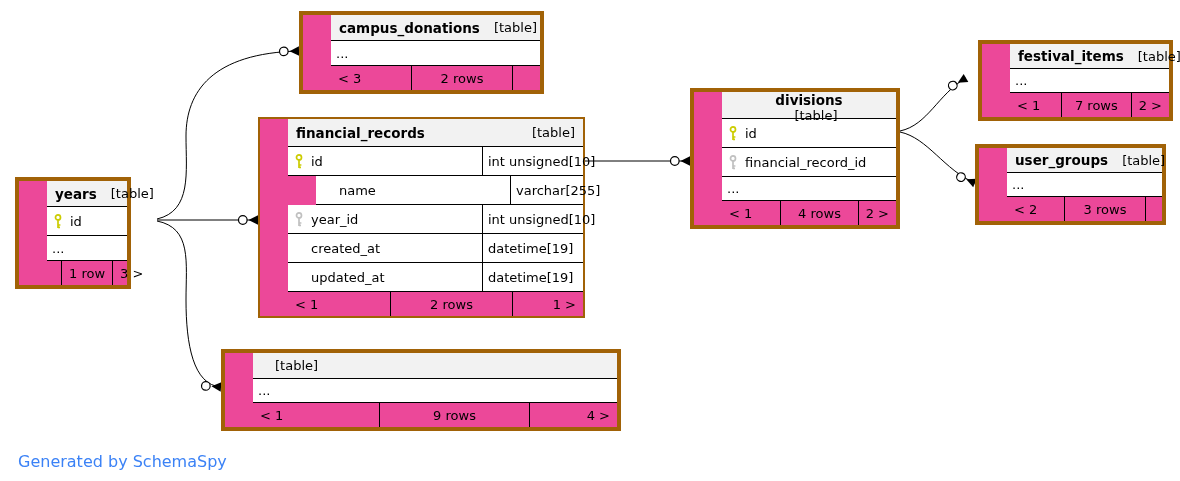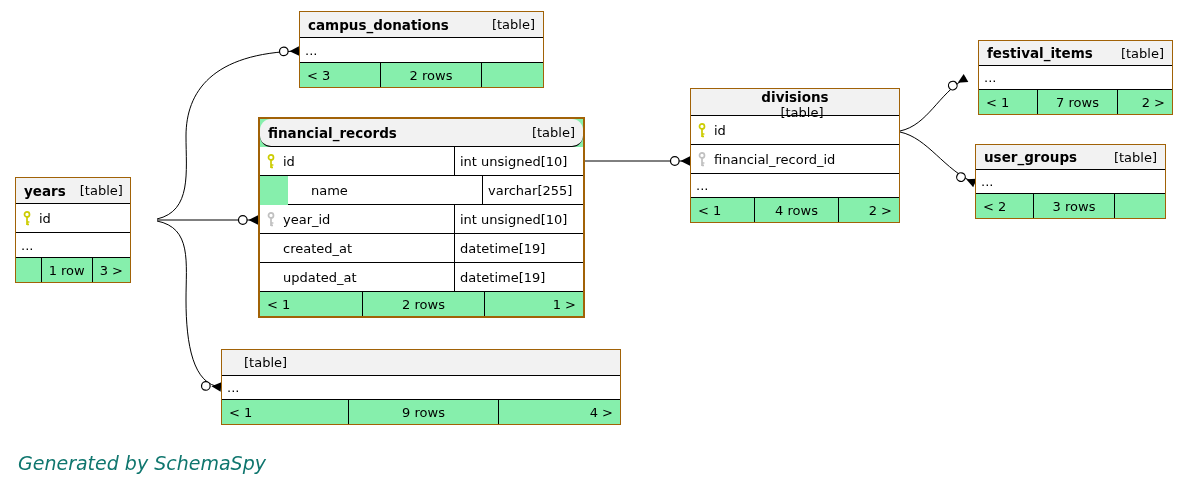--- a/index.html
+++ b/index.html
@@ -4,21 +4,21 @@
 <style>
   * { margin:0; padding:0; box-sizing:border-box; }
   body { background:#fff; }
   .canvas {
     position:relative; width:1180px; height:481px; background:#ffffff;
     font-family:"DejaVu Sans","Liberation Sans",sans-serif; color:#000;
     overflow:hidden;
   }
   svg.connectors { position:absolute; left:0; top:0; width:1180px; height:481px; }
   .tbl {
-    position:absolute; background:#86efac; border:1px solid #a16207;
+    position:absolute; background:#ec4899; border:4px solid #a16207;padding-left:28px;
   }
   .tbl.focal { border-width:2px; }
   .tbl-header {
     display:flex; justify-content:space-between; align-items:center;
     background:#f2f2f2; border-bottom:1px solid #000; padding:0 8px;
   }
   .tbl-name { font-weight:bold; font-size:13.5px; white-space:nowrap; }
   .tbl-type { font-size:13px; white-space:nowrap; padding-left:14px; }
   .trow {
     display:flex; align-items:stretch; border-bottom:1px solid #000;
@@ -28,21 +28,21 @@
   .keyslot { width:10px; height:15px; display:inline-flex; align-items:center; flex:0 0 10px; }
   .ctype {
     border-left:1px solid #000; padding-left:5px; flex:1;
     display:flex; align-items:center; white-space:nowrap;
   }
   .ellipsis-row { padding:0 5px; display:flex; align-items:center; }
   .tbl-footer { display:flex; font-size:13px; align-items:stretch; }
   .fcell { display:flex; align-items:center; padding:0 7px; border-right:1px solid #000; white-space:nowrap; }
   .fcell.center { justify-content:center; }
   .fcell.right { justify-content:flex-end; border-right:none; flex:1; }
-  .note { position:absolute; font-size:19px; color:#0f766e;font-style:italic; }
+  .note { position:absolute; font-size:16px; color:#3b82f6; }
 </style>
 </head>
 <body>
 
 <div class="canvas">
 
   <svg class="connectors" viewBox="0 0 1180 481">
     <defs>
       <marker id="fkend" markerUnits="userSpaceOnUse" markerWidth="26" markerHeight="14" refX="22" refY="6" orient="auto">
         <path d="M22 1.3 L12.5 6 L22 10.7 Z" fill="#000"></path>
@@ -66,21 +66,21 @@
     </div>
     <div class="trow ellipsis-row" style="height:25px;">...</div>
     <div class="tbl-footer" style="height:24px;">
       <div class="fcell" style="width:81px;">&lt; 3</div>
       <div class="fcell center" style="width:101px;">2 rows</div>
       <div class="fcell right"></div>
     </div>
   </div>
 
   <div class="tbl focal" style="left:258px; top:117px; width:327px;">
-    <div class="tbl-header" style="height:28px;border-radius:11px;">
+    <div class="tbl-header" style="height:28px;">
       <span class="tbl-name">financial_records</span>
       <span class="tbl-type">[table]</span>
     </div>
     <div class="trow" style="height:29px;">
       <div class="cname" style="flex:0 0 194px;">
         <span class="keyslot">
             <svg viewBox="0 0 10 15" width="10" height="15">
               <circle cx="5" cy="3.4" r="2.5" fill="none" stroke="#cccc00" stroke-width="1.7"></circle>
               <path d="M5 5.9 V14 M5 11 h2.4 M5 13.4 h2" stroke="#cccc00" stroke-width="1.7" fill="none"></path>
             </svg>

